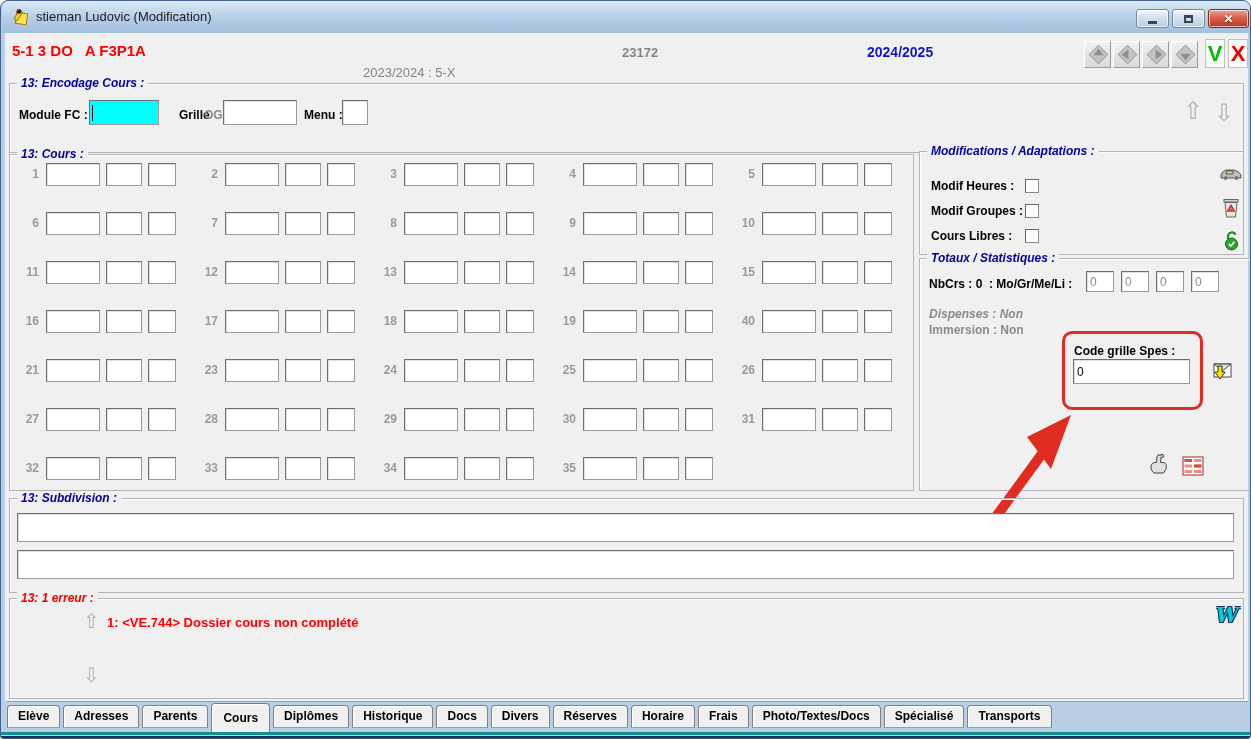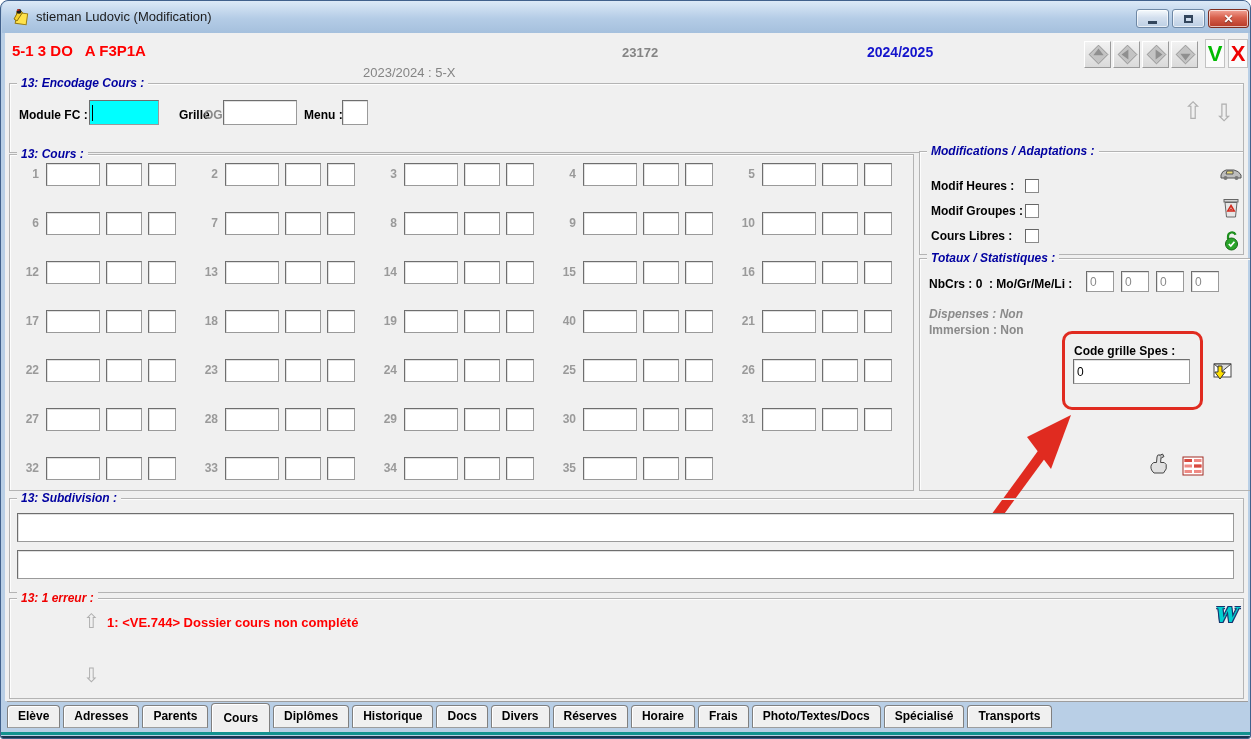--- a/index.html
+++ b/index.html
@@ -251,20 +251,26 @@
         <input class="sunken cb cb2" style="">
         <input class="sunken cb cb3" style="">
       </div>
       <div class="cours-cell">
         <span class="cours-num">10</span>
         <input class="sunken cb cb1" style="">
         <input class="sunken cb cb2" style="">
         <input class="sunken cb cb3" style="">
       </div>
       <div class="cours-cell">
+        <span class="cours-num">11</span>
+        <input class="sunken cb cb1" style="">
+        <input class="sunken cb cb2" style="">
+        <input class="sunken cb cb3" style="">
+      </div>
+      <div class="cours-cell">
         <span class="cours-num">12</span>
         <input class="sunken cb cb1" style="">
         <input class="sunken cb cb2" style="">
         <input class="sunken cb cb3" style="">
       </div>
       <div class="cours-cell">
         <span class="cours-num">13</span>
         <input class="sunken cb cb1" style="">
         <input class="sunken cb cb2" style="">
         <input class="sunken cb cb3" style="">
@@ -306,26 +312,20 @@
         <input class="sunken cb cb3" style="">
       </div>
       <div class="cours-cell">
         <span class="cours-num">40</span>
         <input class="sunken cb cb1" style="">
         <input class="sunken cb cb2" style="">
         <input class="sunken cb cb3" style="">
       </div>
       <div class="cours-cell">
         <span class="cours-num">21</span>
-        <input class="sunken cb cb1" style="">
-        <input class="sunken cb cb2" style="">
-        <input class="sunken cb cb3" style="">
-      </div>
-      <div class="cours-cell">
-        <span class="cours-num">22</span>
         <input class="sunken cb cb1" style="">
         <input class="sunken cb cb2" style="">
         <input class="sunken cb cb3" style="">
       </div>
       <div class="cours-cell">
         <span class="cours-num">23</span>
         <input class="sunken cb cb1" style="">
         <input class="sunken cb cb2" style="">
         <input class="sunken cb cb3" style="">
       </div>

